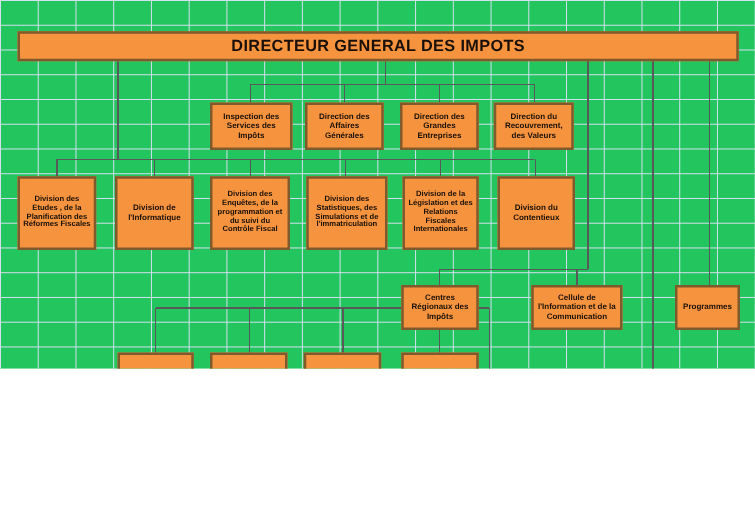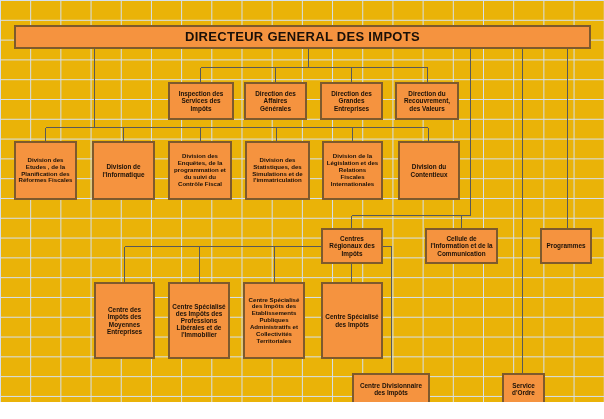--- a/index.html
+++ b/index.html
@@ -3,23 +3,23 @@
 <meta charset="utf-8">
 <style>
   html, body {
     margin: 0;
     padding: 0;
     background: #ffffff;
   }
   #canvas {
     position: relative;
     width: 604px;
-    height: 402px;
+    height: 295px;
     overflow: hidden;
-    background: #eab308;
+    background: #22c55e;
     font-family: "Liberation Sans", sans-serif;
   }
   
   #grid {
     position: absolute;
     left: 0; top: 0;
     width: 604px;
     height: 419px;
     background-image:
       linear-gradient(to right, #d4e0ef 1px, transparent 1px),

